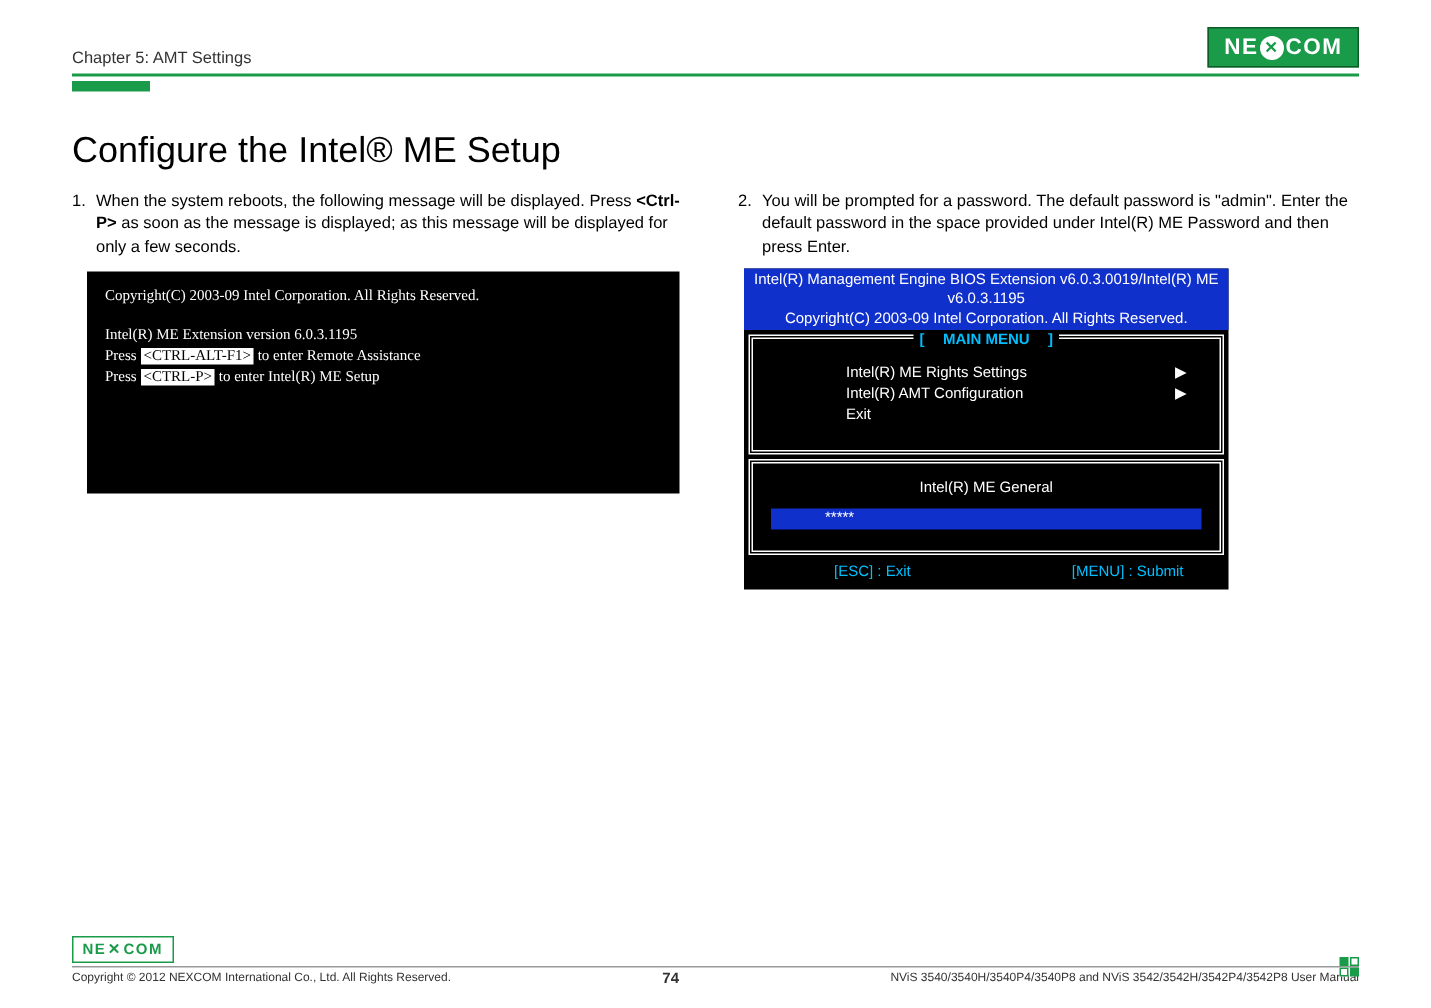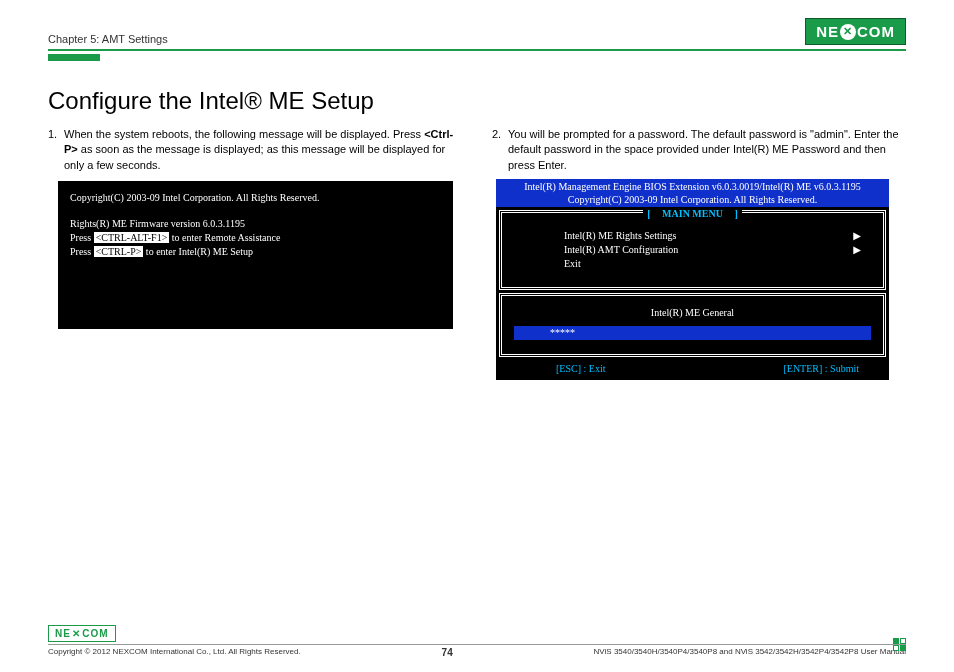--- a/index.html
+++ b/index.html
@@ -52,24 +52,24 @@
       padding: 10px 12px 70px 12px;
       margin: 8px 0 0 10px;
       width: 395px;
       line-height: 1.4;
     }
     .bios-box .spacer { height: 12px; }
     .hl { background: #fff; color: #000; padding: 0 2px; }
     .menu-box {
       background: #000;
       color: #fff;
-      font-family: Liberation Serif, serif;
+      font-family: Liberation Sans, sans-serif;
       font-size: 10px;
       margin: 6px 0 0 4px;
-      width: 393px;
+      width: 323px;
       position: relative;
     }
     .menu-header {
       background: #1030cc;
       color: #fff;
       padding: 1px 4px;
       font-size: 10px;
       text-align: center;
       line-height: 1.3;
     }
@@ -146,21 +146,21 @@
   <div class="col">
     <div class="list-item">
       <div class="num">1.</div>
       <div>
         <span>When the system reboots, the following message will be displayed. Press </span><b>&lt;Ctrl-P&gt;</b><span> as soon as the message is displayed; as this message will be displayed for only a few seconds.</span>
       </div>
     </div>
     <div class="bios-box">
       <div>Copyright(C) 2003-09 Intel Corporation. All Rights Reserved.</div>
       <div class="spacer"></div>
-      <div>Rights(R) ME Firmware version 6.0.3.1195</div>
+      <div>Intel(R) ME Extension version 6.0.3.1195</div>
       <div><span>Press </span><span class="hl">&lt;CTRL-ALT-F1&gt;</span><span> to enter Remote Assistance</span></div>
       <div><span>Press </span><span class="hl">&lt;CTRL-P&gt;</span><span> to enter Intel(R) ME Setup</span></div>
     </div>
   </div>
 
   <div class="col">
     <div class="list-item">
       <div class="num">2.</div>
       <div>You will be prompted for a password. The default password is "admin". Enter the default password in the space provided under Intel(R) ME Password and then press Enter.</div>
     </div>
@@ -185,21 +185,21 @@
             <span></span>
           </div>
         </div>
       </div>
       <div class="password-box">
         <div>Intel(R) ME General</div>
         <div class="pw-input">*****</div>
       </div>
       <div class="menu-footer">
         <span>[ESC] : Exit</span>
-        <span>[ENTER] : Submit</span>
+        <span>[MENU] : Submit</span>
       </div>
     </div>
   </div>
 </div>
 
 <div class="footer">
   <div class="footer-logo">
     <span>NE</span>
       <span class="logo-x2">✕</span>
       <span>COM</span>

